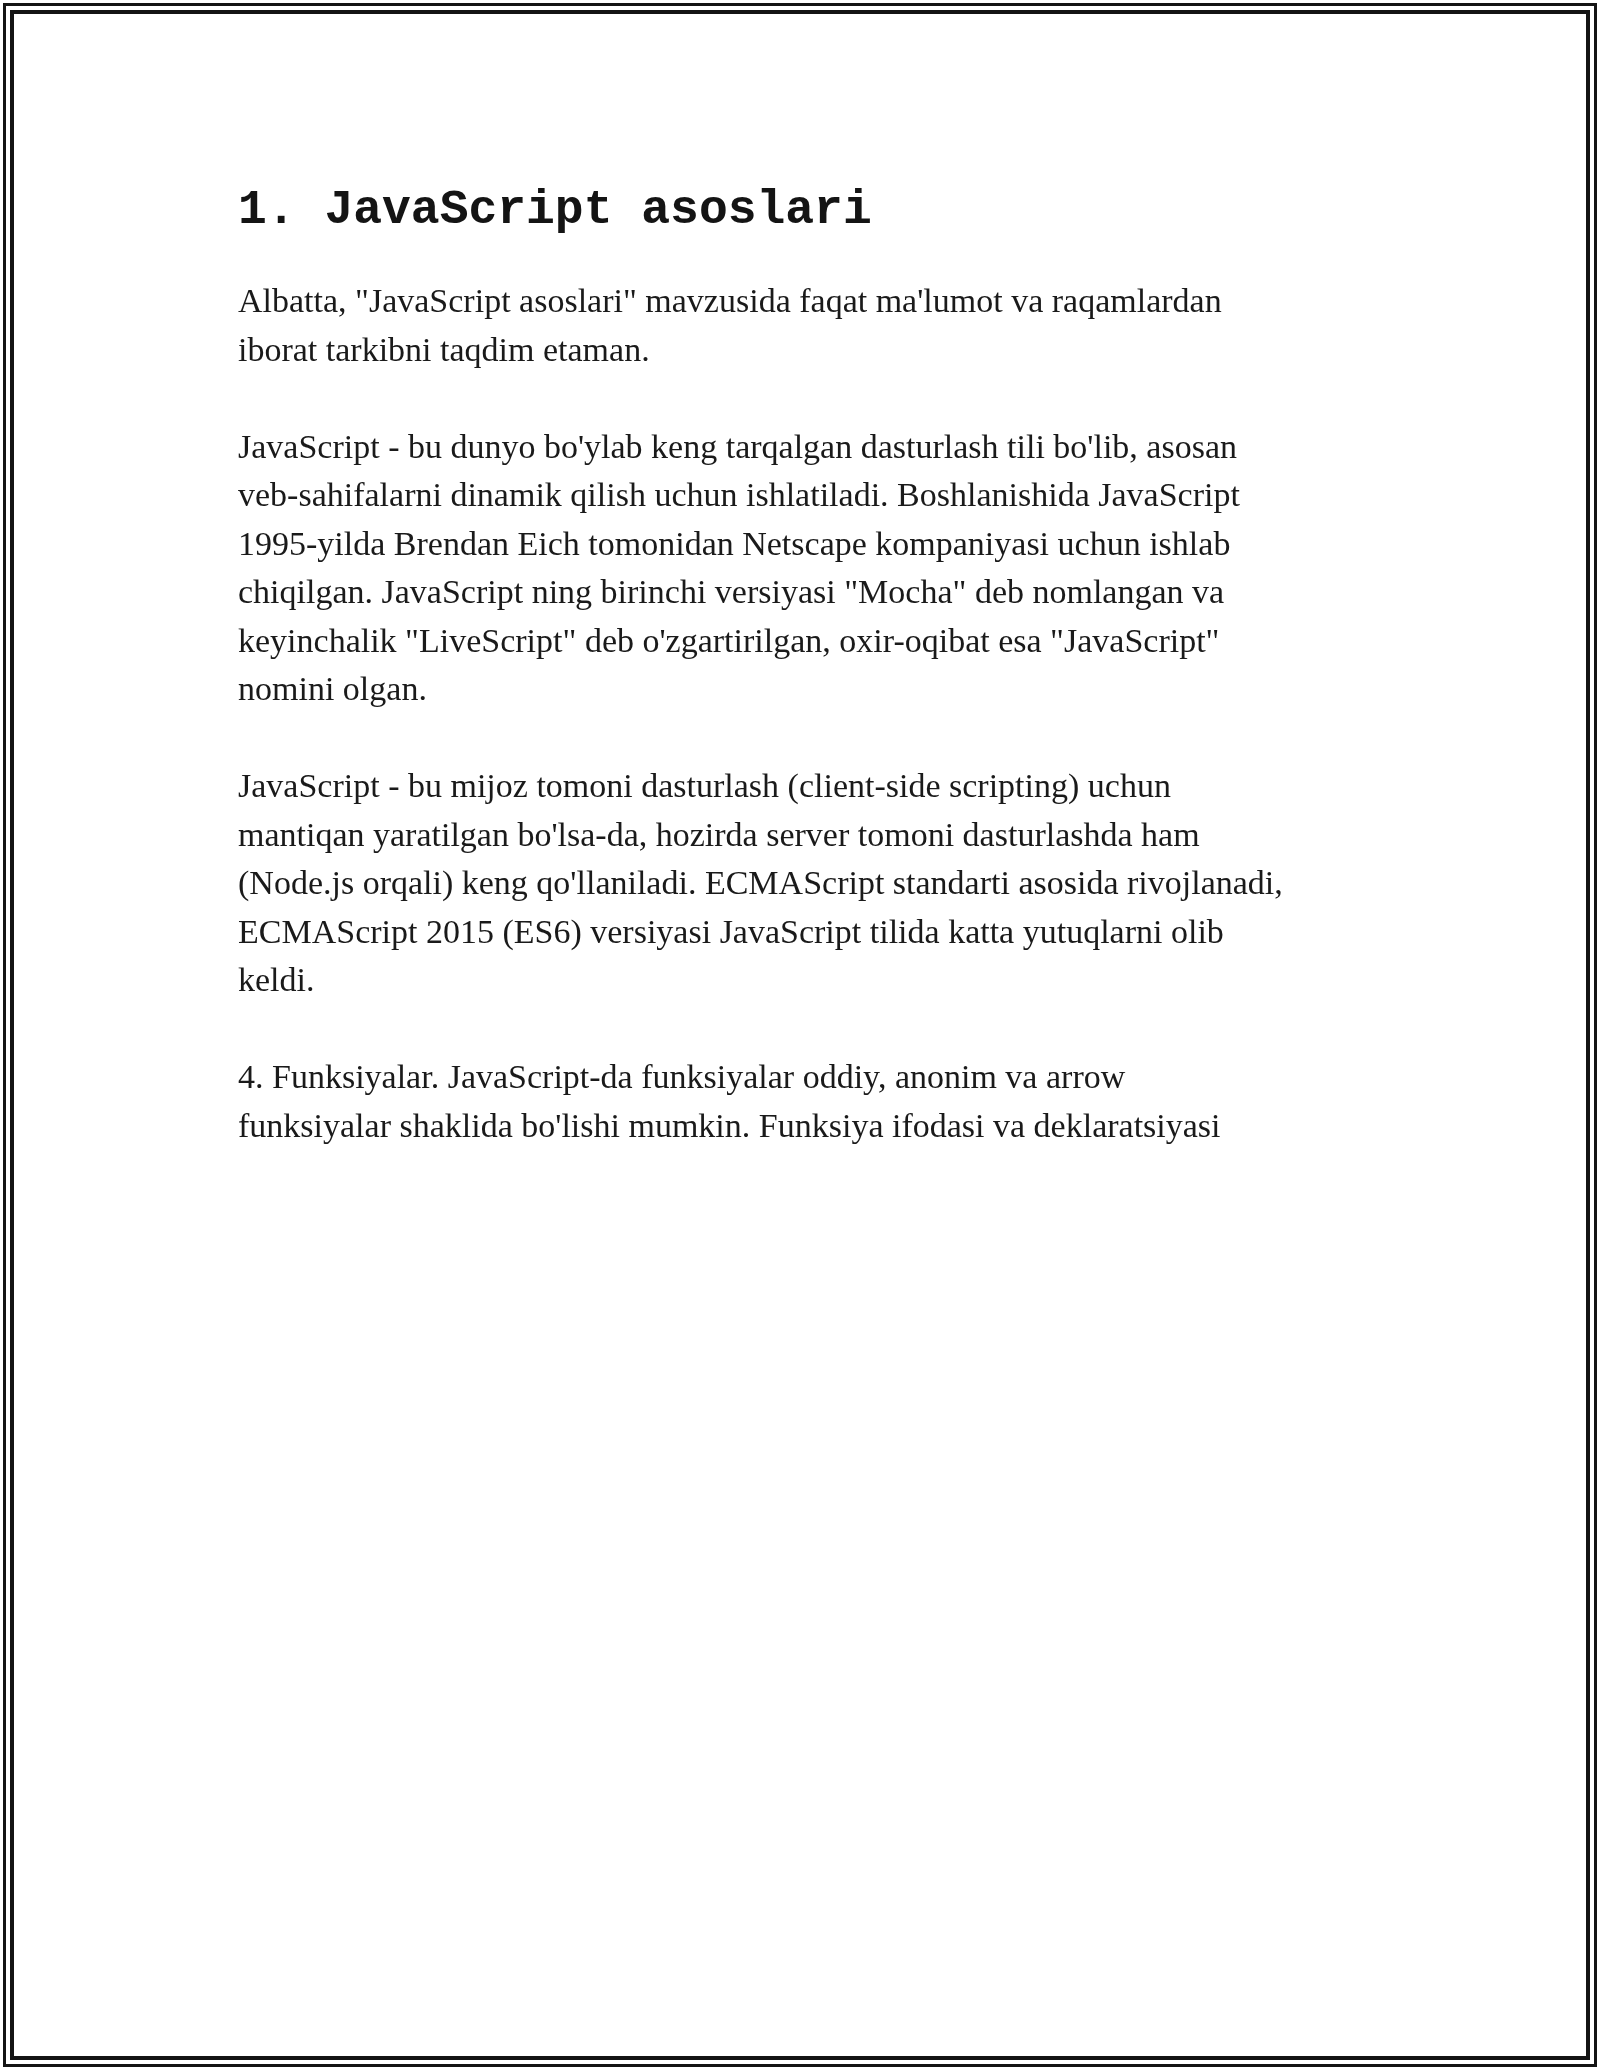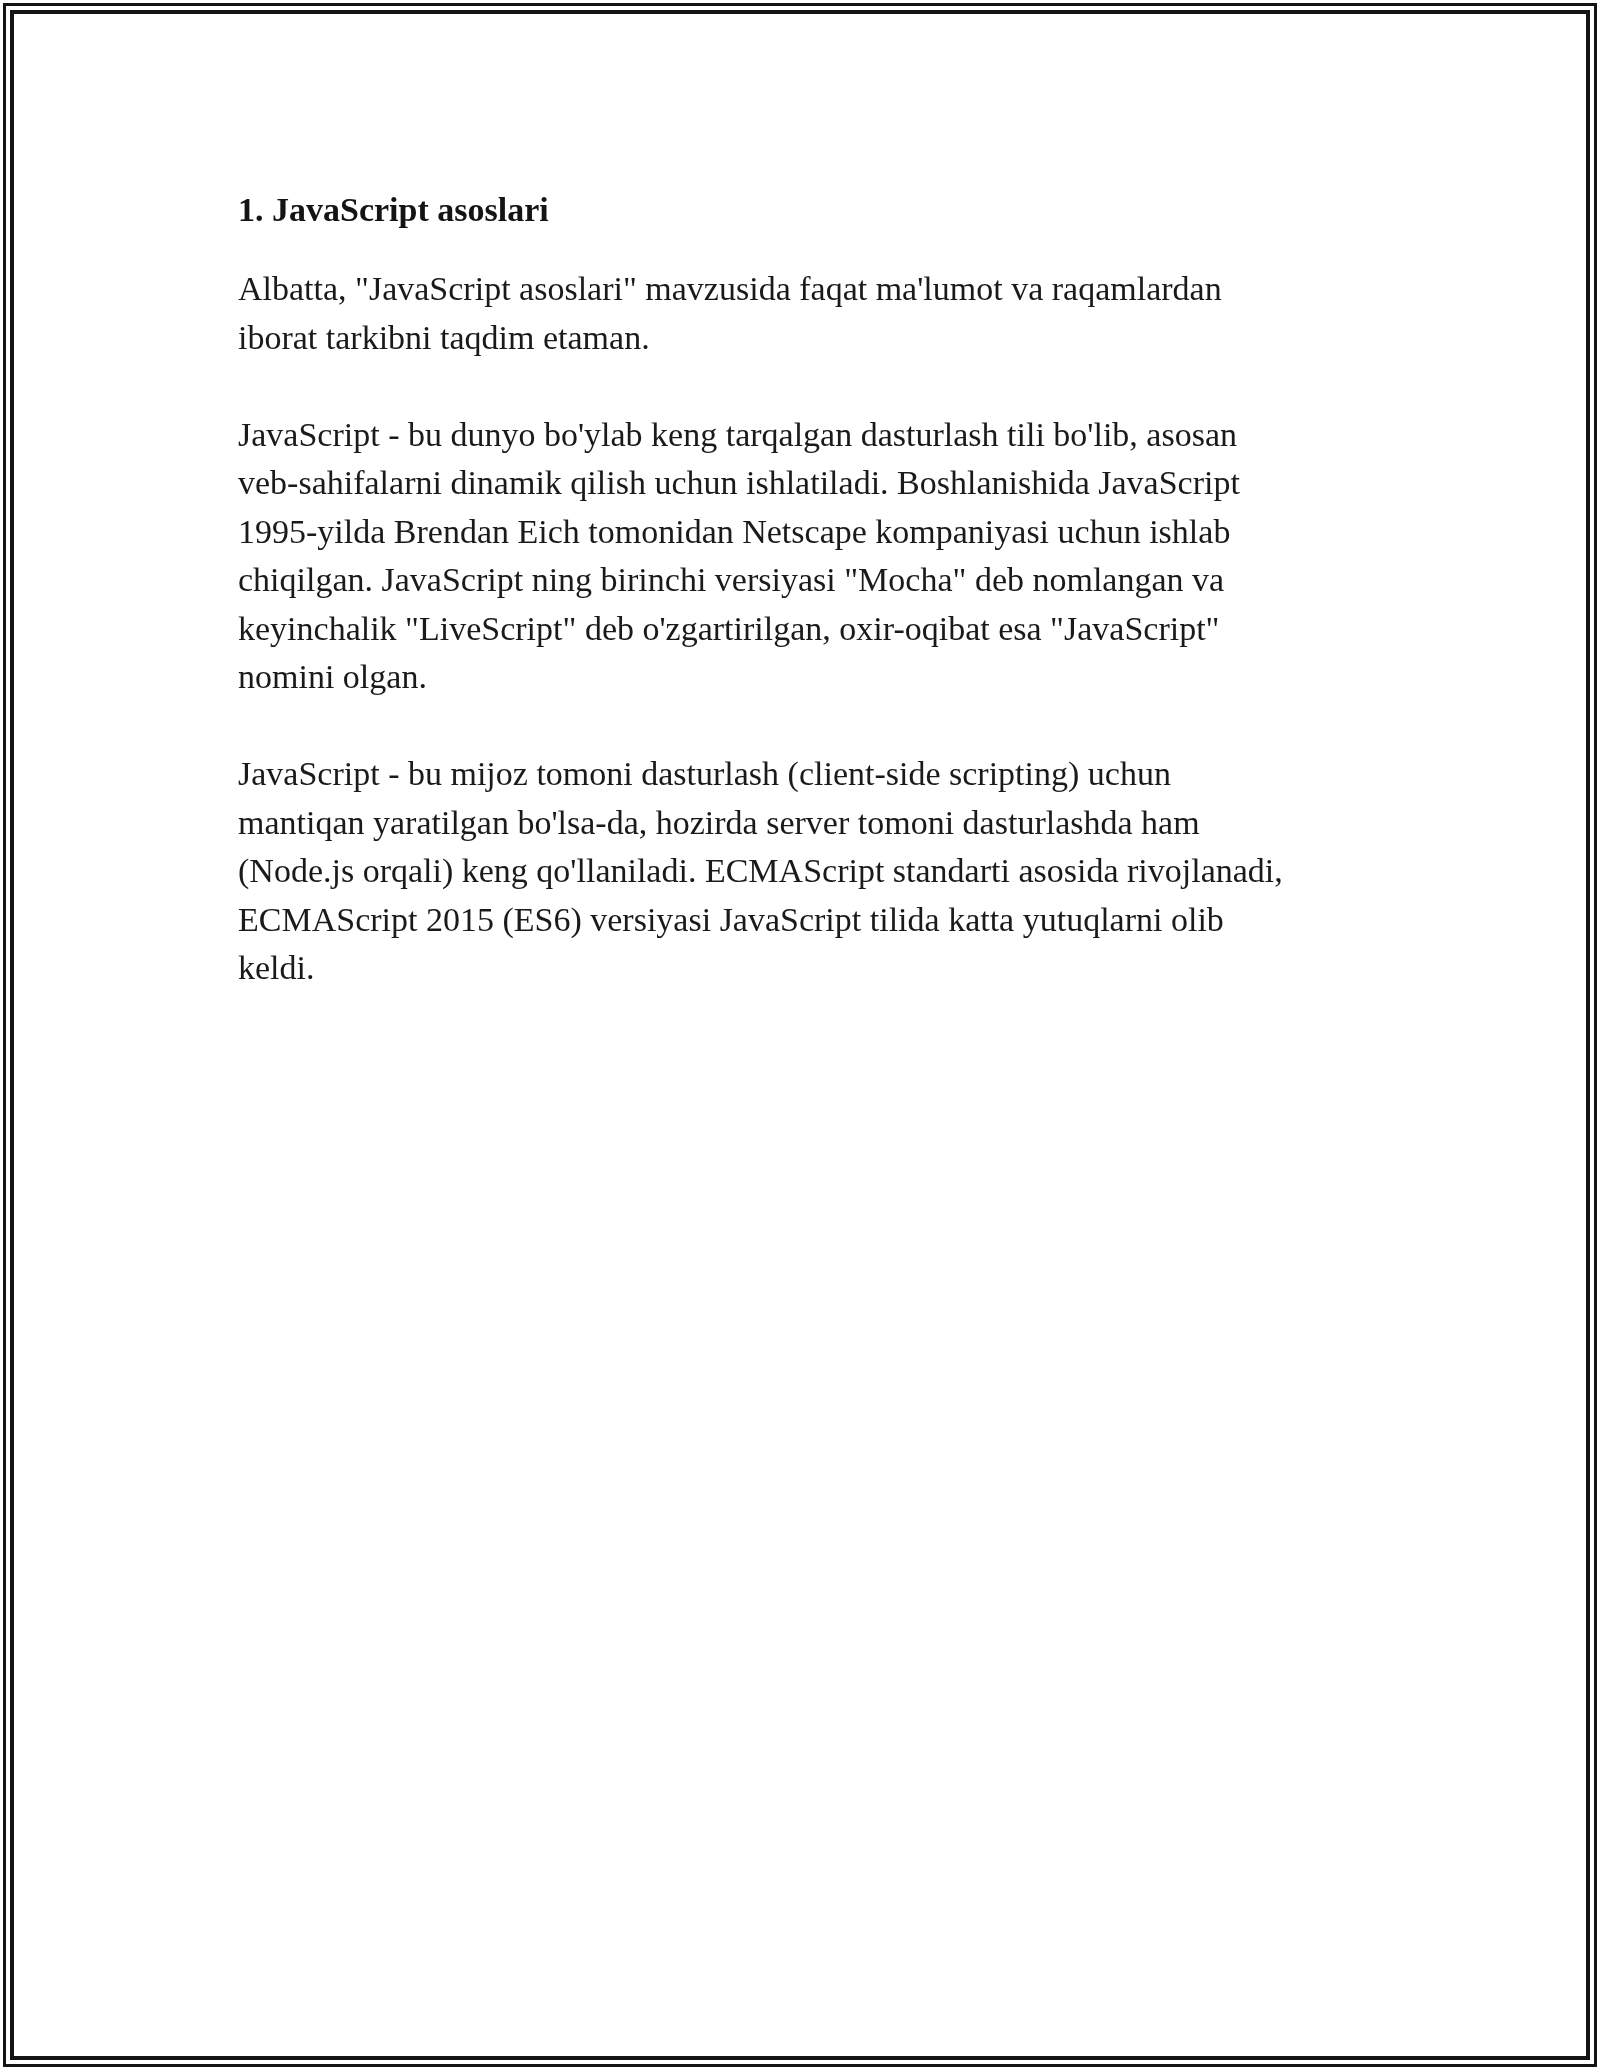--- a/index.html
+++ b/index.html
@@ -29,40 +29,42 @@
     pointer-events: none;
   }
   .content {
     position: absolute;
     left: 238px;
     top: 0;
     width: 1270px;
     padding-top: 184px;
   }
   .doc-heading {
-    font-size: 34px;
+    font-size: 48px;
     line-height: 52px;
     font-weight: bold;
-    margin: 0 0 29px 0;
+    margin: 0 0 41px 0;
     color: #141414;
+    font-family: Liberation Mono, monospace;
   }
   .doc-paragraph {
     font-size: 34px;
     line-height: 48.5px;
     margin: 0 0 48.5px 0;
     color: #1a1a1a;
   }
 </style>
 </head>
 <body>
 
 <div class="page">
   <div class="frame-outer"></div>
   <div class="frame-inner"></div>
   <div class="content">
     <h1 class="doc-heading">1. JavaScript asoslari</h1>
     <div id="paragraph-list">
         <p class="doc-paragraph">Albatta, "JavaScript asoslari" mavzusida faqat ma'lumot va raqamlardan<br>iborat tarkibni taqdim etaman.</p>
         <p class="doc-paragraph">JavaScript - bu dunyo bo'ylab keng tarqalgan dasturlash tili bo'lib, asosan<br>veb-sahifalarni dinamik qilish uchun ishlatiladi. Boshlanishida JavaScript<br>1995-yilda Brendan Eich tomonidan Netscape kompaniyasi uchun ishlab<br>chiqilgan. JavaScript ning birinchi versiyasi "Mocha" deb nomlangan va<br>keyinchalik "LiveScript" deb o'zgartirilgan, oxir-oqibat esa "JavaScript"<br>nomini olgan.</p>
         <p class="doc-paragraph">JavaScript - bu mijoz tomoni dasturlash (client-side scripting) uchun<br>mantiqan yaratilgan bo'lsa-da, hozirda server tomoni dasturlashda ham<br>(Node.js orqali) keng qo'llaniladi. ECMAScript standarti asosida rivojlanadi,<br>ECMAScript 2015 (ES6) versiyasi JavaScript tilida katta yutuqlarni olib<br>keldi.</p>
+        <p class="doc-paragraph">4. Funksiyalar. JavaScript-da funksiyalar oddiy, anonim va arrow<br>funksiyalar shaklida bo'lishi mumkin. Funksiya ifodasi va deklaratsiyasi</p>
       </div>
   </div>
 </div>
 
 </body></html>

